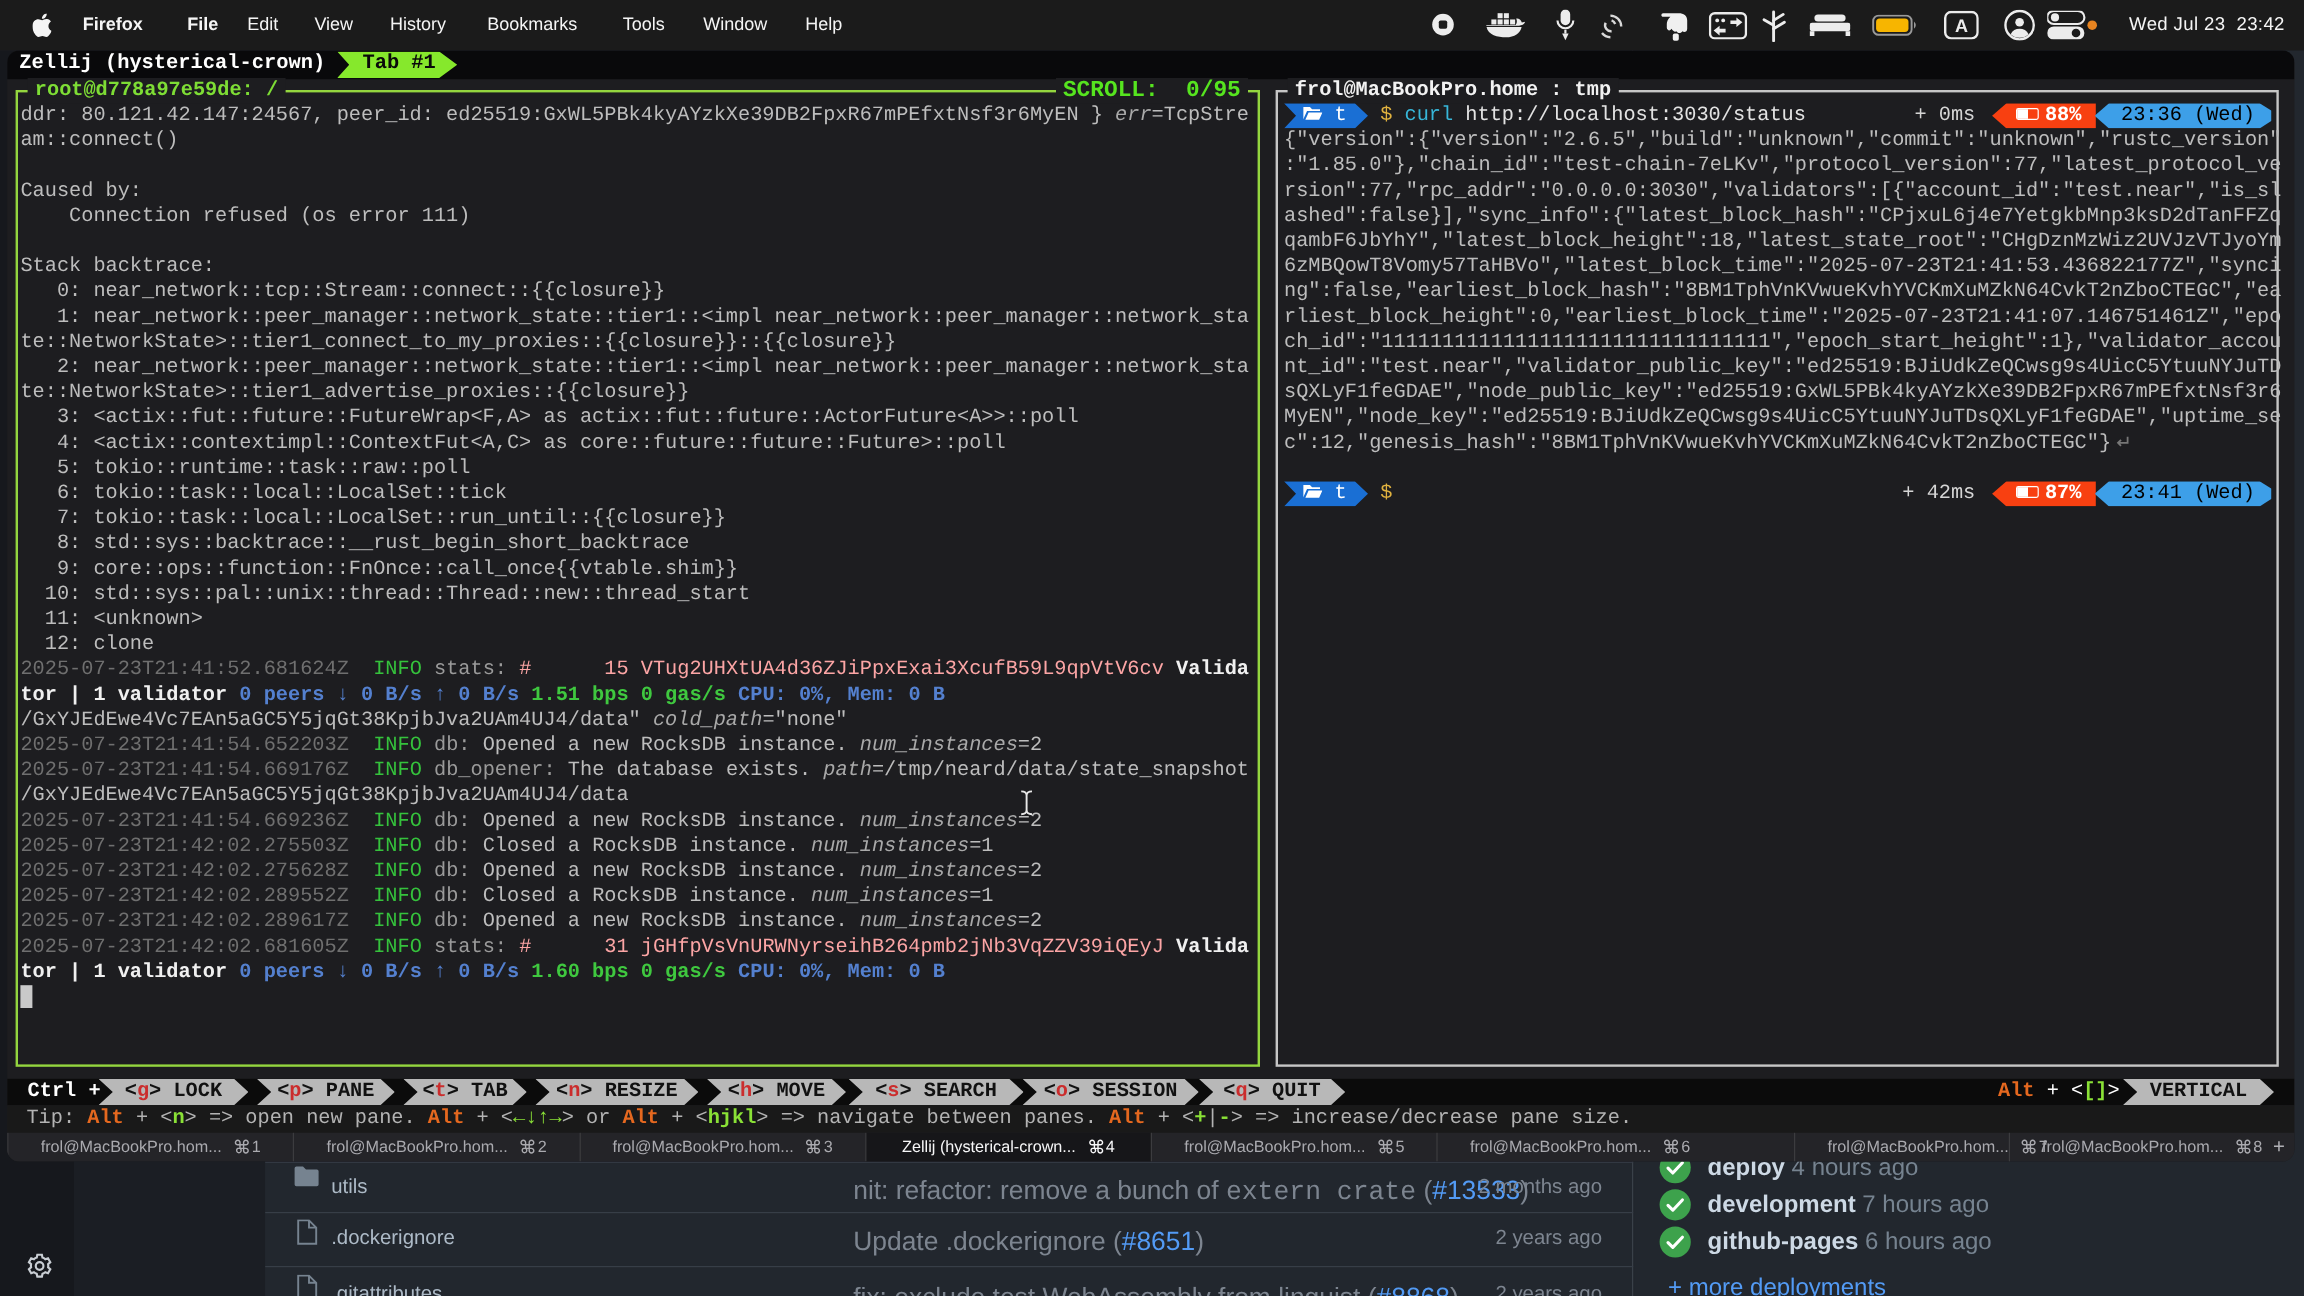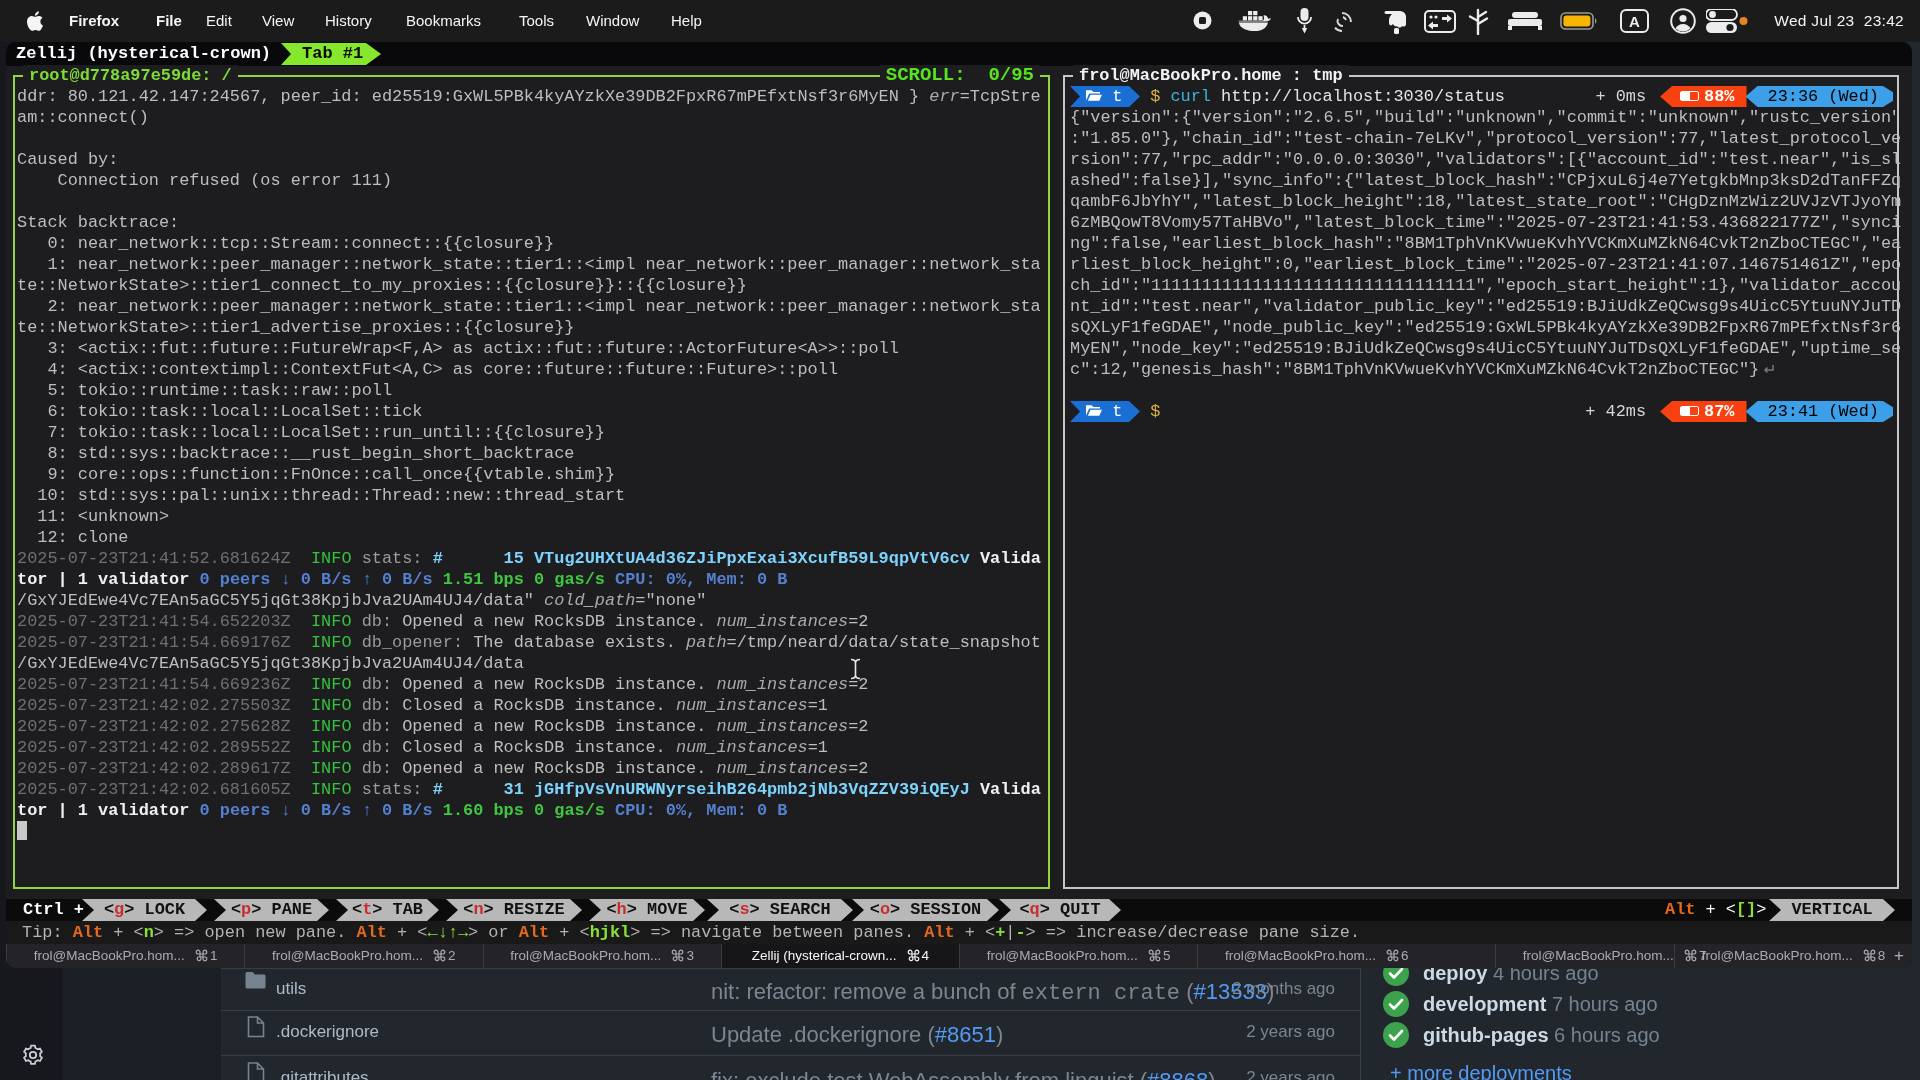--- a/index.html
+++ b/index.html
@@ -45,21 +45,21 @@
   .ptitle { position:absolute; top:-12px; height:21px; line-height:21px; background:#1d1d20; padding:0 6px;
     font-weight:bold; font-size:16.9px; white-space:pre; }
   #paneL .ptitle { left:8px; color:#7edd35; }
   #paneR .ptitle { left:8px; color:#f2f2f2;text-align:right; }
   #scrollind { position:absolute; top:-12px; right:8px; height:21px; line-height:21px; background:#1d1d20; padding:0 6px;
     font-weight:bold; font-size:19px; color:#56e41f; white-space:pre;margin-left:44px; }
 
   .tcontent { position:absolute; font-size:16.9px; color:#bdbdbd; }
   .tl { height:21px; line-height:21px; white-space:pre; }
   .dim { color:#6f6f6f; } .inf { color:#35c23c; } .gry { color:#9a9a9a; }
-  .org { color:#7dd3fc; font-weight:bold; } .wb { color:#f0f0f0; font-weight:bold; }
+  .org { color:#fca5a5; font-weight:normal; } .wb { color:#f0f0f0; font-weight:bold; }
   .blu { color:#5480cf; font-weight:bold; } .grn { color:#3fc83f; font-weight:bold; }
   .ita { font-style:italic; color:#a9a9a9; }
   .cy { color:#37b6d8; } .yel { color:#e0b23f; }
 
   .pbadge { display:inline-block; width:70px; height:21px; background:#1a6fd4; color:#fff;
      clip-path:polygon(0 0, calc(100% - 11px) 0, 100% 50%, calc(100% - 11px) 100%, 0 100%, 10px 50%);
      padding-left:16px; }
   .rgrp { position:absolute; right:4px; top:0; height:21px; }
   .rms { color:#d5d5d5; margin-right:14px; }
   .rseg { display:inline-block; height:21px; padding:0 12px 0 20px; vertical-align:top; }

